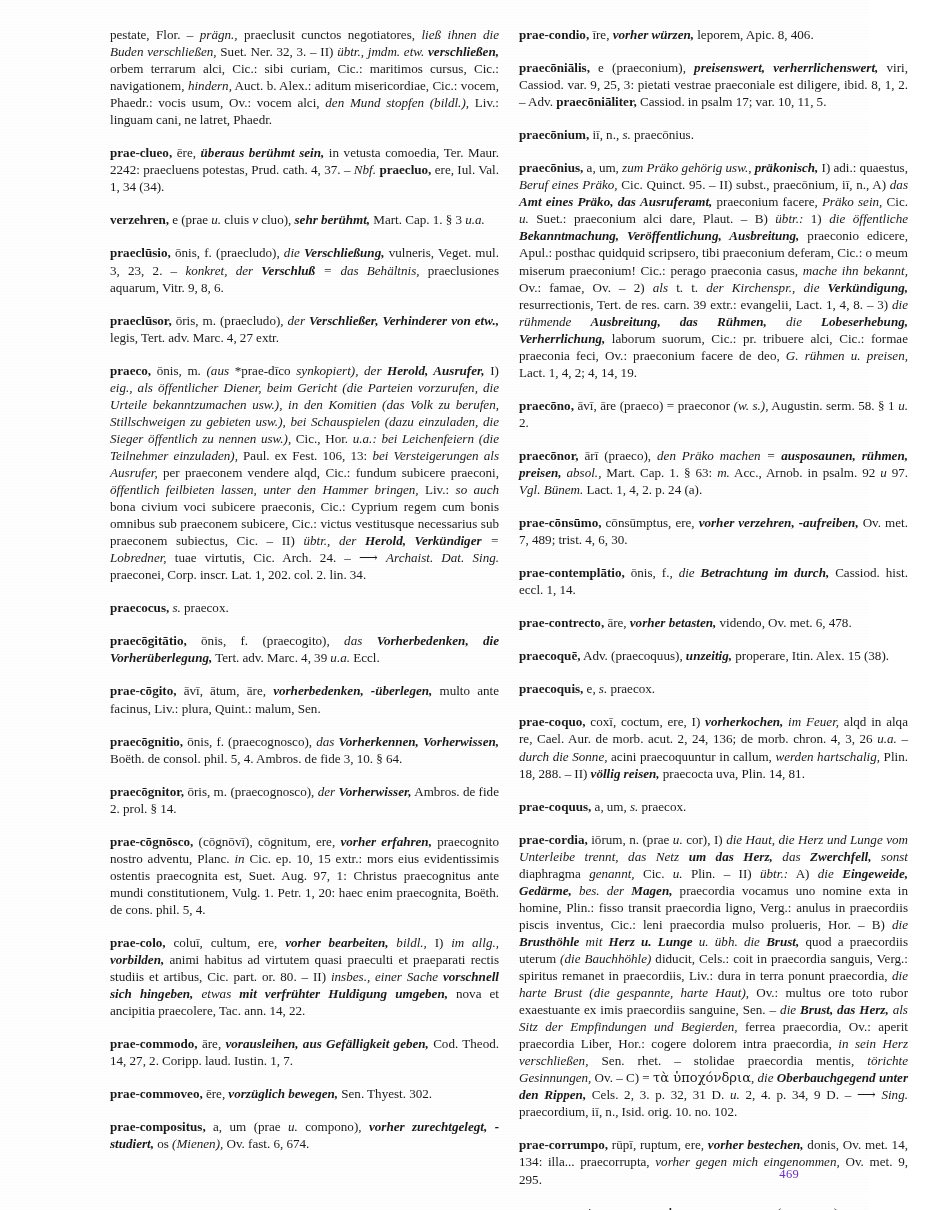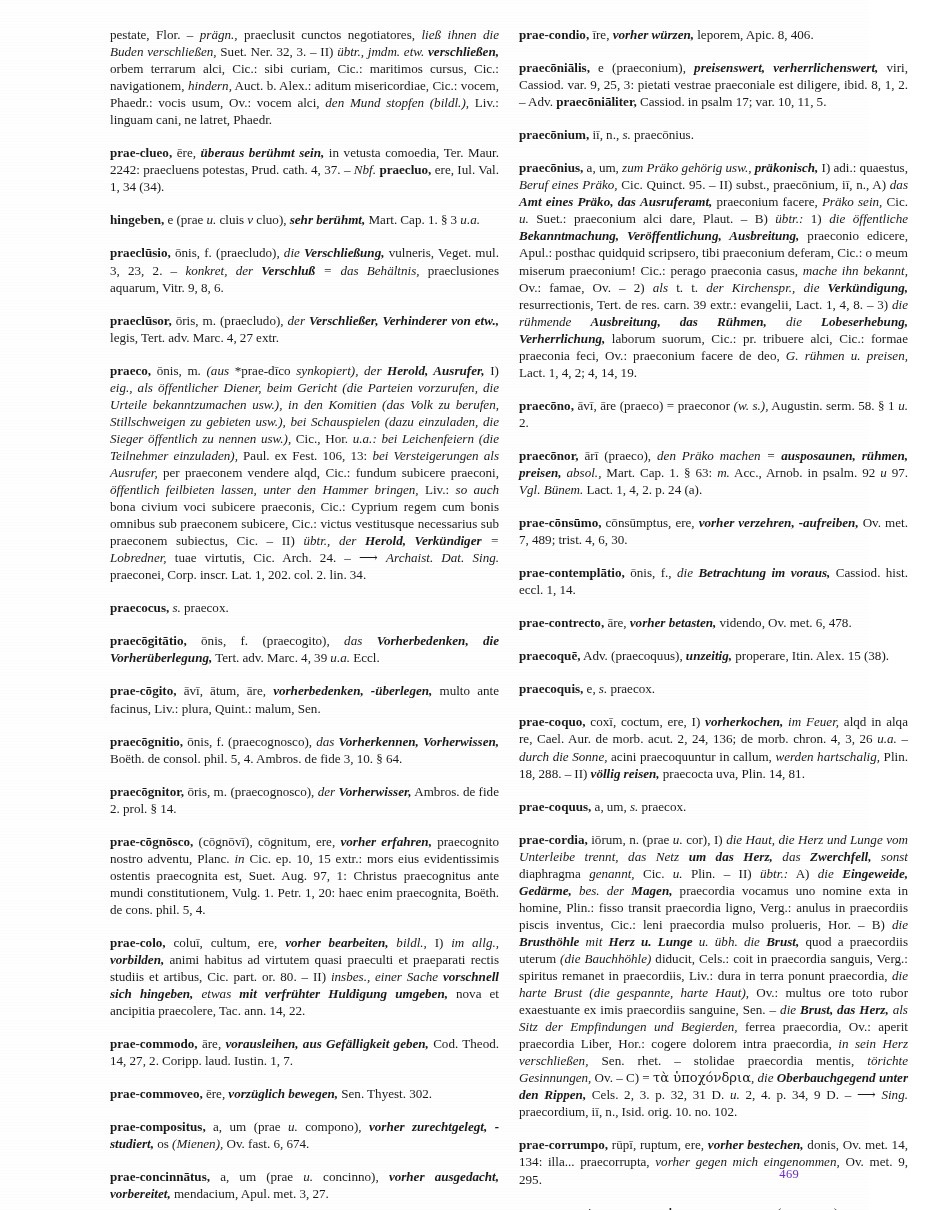--- a/index.html
+++ b/index.html
@@ -66,46 +66,45 @@
 </head>
 <body>
 
 <div class="page">
 
   <div class="columns">
 
     <div class="col" id="left-col">
         <p class="entry">pestate, Flor. – <i>prägn.,</i> praeclusit cunctos negotiatores, <i>ließ ihnen die Buden verschließen,</i> Suet. Ner. 32, 3. – II) <i>übtr., jmdm. etw.</i> <b><i>verschließen,</i></b> orbem terrarum alci, Cic.: sibi curiam, Cic.: maritimos cursus, Cic.: navigationem, <i>hindern,</i> Auct. b. Alex.: aditum misericordiae, Cic.: vocem, Phaedr.: vocis usum, Ov.: vocem alci, <i>den Mund stopfen (bildl.),</i> Liv.: linguam cani, ne latret, Phaedr.</p>
         <p class="entry"><b>prae-clueo,</b> ēre, <b><i>überaus berühmt sein,</i></b> in vetusta comoedia, Ter. Maur. 2242: praecluens potestas, Prud. cath. 4, 37. – <i>Nbf.</i> <b>praecluo,</b> ere, Iul. Val. 1, 34 (34).</p>
-        <p class="entry"><b>hingeben,</b> e (prae <i>u.</i> cluis <i>v</i> cluo), <b><i>sehr berühmt,</i></b> Mart. Cap. 1. § 3 <i>u.a.</i></p>
+        <p class="entry"><b>verzehren,</b> e (prae <i>u.</i> cluis <i>v</i> cluo), <b><i>sehr berühmt,</i></b> Mart. Cap. 1. § 3 <i>u.a.</i></p>
         <p class="entry"><b>praeclūsio,</b> ōnis, f. (praecludo), <i>die</i> <b><i>Verschließung,</i></b> vulneris, Veget. mul. 3, 23, 2. – <i>konkret, der</i> <b><i>Verschluß</i></b> <i>= das Behältnis,</i> praeclusiones aquarum, Vitr. 9, 8, 6.</p>
         <p class="entry"><b>praeclūsor,</b> ōris, m. (praecludo), <i>der</i> <b><i>Verschließer, Verhinderer von etw.,</i></b> legis, Tert. adv. Marc. 4, 27 extr.</p>
         <p class="entry"><b>praeco,</b> ōnis, m. <i>(aus</i> *prae-dīco <i>synkopiert), der</i> <b><i>Herold, Ausrufer,</i></b> I) <i>eig., als öffentlicher Diener, beim Gericht (die Parteien vorzurufen, die Urteile bekanntzumachen usw.), in den Komitien (das Volk zu berufen, Stillschweigen zu gebieten usw.), bei Schauspielen (dazu einzuladen, die Sieger öffentlich zu nennen usw.),</i> Cic., Hor. <i>u.a.: bei Leichenfeiern (die Teilnehmer einzuladen),</i> Paul. ex Fest. 106, 13: <i>bei Versteigerungen als Ausrufer,</i> per praeconem vendere alqd, Cic.: fundum subicere praeconi, <i>öffentlich feilbieten lassen, unter den Hammer bringen,</i> Liv.: <i>so auch</i> bona civium voci subicere praeconis, Cic.: Cyprium regem cum bonis omnibus sub praeconem subicere, Cic.: victus vestitusque necessarius sub praeconem subiectus, Cic. – II) <i>übtr., der</i> <b><i>Herold, Verkündiger</i></b> <i>= Lobredner,</i> tuae virtutis, Cic. Arch. 24. – ⟶ <i>Archaist. Dat. Sing.</i> praeconei, Corp. inscr. Lat. 1, 202. col. 2. lin. 34.</p>
         <p class="entry"><b>praecocus,</b> <i>s.</i> praecox.</p>
         <p class="entry"><b>praecōgitātio,</b> ōnis, f. (praecogito), <i>das</i> <b><i>Vorherbedenken, die Vorherüberlegung,</i></b> Tert. adv. Marc. 4, 39 <i>u.a.</i> Eccl.</p>
         <p class="entry"><b>prae-cōgito,</b> āvī, ātum, āre, <b><i>vorherbedenken, -überlegen,</i></b> multo ante facinus, Liv.: plura, Quint.: malum, Sen.</p>
         <p class="entry"><b>praecōgnitio,</b> ōnis, f. (praecognosco), <i>das</i> <b><i>Vorherkennen, Vorherwissen,</i></b> Boëth. de consol. phil. 5, 4. Ambros. de fide 3, 10. § 64.</p>
         <p class="entry"><b>praecōgnitor,</b> ōris, m. (praecognosco), <i>der</i> <b><i>Vorherwisser,</i></b> Ambros. de fide 2. prol. § 14.</p>
         <p class="entry"><b>prae-cōgnōsco,</b> (cōgnōvī), cōgnitum, ere, <b><i>vorher erfahren,</i></b> praecognito nostro adventu, Planc. <i>in</i> Cic. ep. 10, 15 extr.: mors eius evidentissimis ostentis praecognita est, Suet. Aug. 97, 1: Christus praecognitus ante mundi constitutionem, Vulg. 1. Petr. 1, 20: haec enim praecognita, Boëth. de cons. phil. 5, 4.</p>
         <p class="entry"><b>prae-colo,</b> coluī, cultum, ere, <b><i>vorher bearbeiten,</i></b> <i>bildl.,</i> I) <i>im allg.,</i> <b><i>vorbilden,</i></b> animi habitus ad virtutem quasi praeculti et praeparati rectis studiis et artibus, Cic. part. or. 80. – II) <i>insbes., einer Sache</i> <b><i>vorschnell sich hingeben,</i></b> <i>etwas</i> <b><i>mit verfrühter Huldigung umgeben,</i></b> nova et ancipitia praecolere, Tac. ann. 14, 22.</p>
         <p class="entry"><b>prae-commodo,</b> āre, <b><i>vorausleihen, aus Gefälligkeit geben,</i></b> Cod. Theod. 14, 27, 2. Coripp. laud. Iustin. 1, 7.</p>
         <p class="entry"><b>prae-commoveo,</b> ēre, <b><i>vorzüglich bewegen,</i></b> Sen. Thyest. 302.</p>
         <p class="entry"><b>prae-compositus,</b> a, um (prae <i>u.</i> compono), <b><i>vorher zurechtgelegt, -studiert,</i></b> os <i>(Mienen),</i> Ov. fast. 6, 674.</p>
-        <p class="entry"><b>prae-concinnātus,</b> a, um (prae <i>u.</i> concinno), <b><i>vorher ausgedacht, vorbereitet,</i></b> mendacium, Apul. met. 3, 27.</p>
       </div>
 
     <div class="col" id="right-col">
         <p class="entry"><b>prae-condio,</b> īre, <b><i>vorher würzen,</i></b> leporem, Apic. 8, 406.</p>
         <p class="entry"><b>praecōniālis,</b> e (praeconium), <b><i>preisenswert, verherrlichenswert,</i></b> viri, Cassiod. var. 9, 25, 3: pietati vestrae praeconiale est diligere, ibid. 8, 1, 2. – Adv. <b>praecōniāliter,</b> Cassiod. in psalm 17; var. 10, 11, 5.</p>
         <p class="entry"><b>praecōnium,</b> iī, n., <i>s.</i> praecōnius.</p>
         <p class="entry"><b>praecōnius,</b> a, um, <i>zum Präko gehörig usw.,</i> <b><i>präkonisch,</i></b> I) adi.: quaestus, <i>Beruf eines Präko,</i> Cic. Quinct. 95. – II) subst., praecōnium, iī, n., A) <i>das</i> <b><i>Amt eines Präko, das</i></b> <b><i>Ausruferamt,</i></b> praeconium facere, <i>Präko sein,</i> Cic. <i>u.</i> Suet.: praeconium alci dare, Plaut. – B) <i>übtr.:</i> 1) <i>die öffentliche</i> <b><i>Bekanntmachung, Veröffentlichung, Ausbreitung,</i></b> praeconio edicere, Apul.: posthac quidquid scripsero, tibi praeconium deferam, Cic.: o meum miserum praeconium! Cic.: perago praeconia casus, <i>mache ihn bekannt,</i> Ov.: famae, Ov. – 2) <i>als</i> t. t. <i>der Kirchenspr., die</i> <b><i>Verkündigung,</i></b> resurrectionis, Tert. de res. carn. 39 extr.: evangelii, Lact. 1, 4, 8. – 3) <i>die rühmende</i> <b><i>Ausbreitung, das</i></b> <b><i>Rühmen,</i></b> <i>die</i> <b><i>Lobeserhebung, Verherrlichung,</i></b> laborum suorum, Cic.: pr. tribuere alci, Cic.: formae praeconia feci, Ov.: praeconium facere de deo, <i>G. rühmen u. preisen,</i> Lact. 1, 4, 2; 4, 14, 19.</p>
         <p class="entry"><b>praecōno,</b> āvī, āre (praeco) = praeconor <i>(w. s.),</i> Augustin. serm. 58. § 1 <i>u.</i> 2.</p>
         <p class="entry"><b>praecōnor,</b> ārī (praeco), <i>den Präko machen =</i> <b><i>ausposaunen, rühmen, preisen,</i></b> <i>absol.,</i> Mart. Cap. 1. § 63: <i>m.</i> Acc., Arnob. in psalm. 92 <i>u</i> 97. <i>Vgl. Bünem.</i> Lact. 1, 4, 2. p. 24 (a).</p>
         <p class="entry"><b>prae-cōnsūmo,</b> cōnsūmptus, ere, <b><i>vorher verzehren, -aufreiben,</i></b> Ov. met. 7, 489; trist. 4, 6, 30.</p>
-        <p class="entry"><b>prae-contemplātio,</b> ōnis, f., <i>die</i> <b><i>Betrachtung im voraus,</i></b> Cassiod. hist. eccl. 1, 14.</p>
+        <p class="entry"><b>prae-contemplātio,</b> ōnis, f., <i>die</i> <b><i>Betrachtung im durch,</i></b> Cassiod. hist. eccl. 1, 14.</p>
         <p class="entry"><b>prae-contrecto,</b> āre, <b><i>vorher betasten,</i></b> videndo, Ov. met. 6, 478.</p>
         <p class="entry"><b>praecoquē,</b> Adv. (praecoquus), <b><i>unzeitig,</i></b> properare, Itin. Alex. 15 (38).</p>
         <p class="entry"><b>praecoquis,</b> e, <i>s.</i> praecox.</p>
         <p class="entry"><b>prae-coquo,</b> coxī, coctum, ere, I) <b><i>vorherkochen,</i></b> <i>im Feuer,</i> alqd in alqa re, Cael. Aur. de morb. acut. 2, 24, 136; de morb. chron. 4, 3, 26 <i>u.a.</i> – <i>durch die Sonne,</i> acini praecoquuntur in callum, <i>werden hartschalig,</i> Plin. 18, 288. – II) <b><i>völlig reisen,</i></b> praecocta uva, Plin. 14, 81.</p>
         <p class="entry"><b>prae-coquus,</b> a, um, <i>s.</i> praecox.</p>
         <p class="entry"><b>prae-cordia,</b> iōrum, n. (prae <i>u.</i> cor), I) <i>die Haut, die Herz und Lunge vom Unterleibe trennt, das Netz</i> <b><i>um das Herz,</i></b> <i>das</i> <b><i>Zwerchfell,</i></b> <i>sonst</i> diaphragma <i>genannt,</i> Cic. <i>u.</i> Plin. – II) <i>übtr.:</i> A) <i>die</i> <b><i>Eingeweide, Gedärme,</i></b> <i>bes. der</i> <b><i>Magen,</i></b> praecordia vocamus uno nomine exta in homine, Plin.: fisso transit praecordia ligno, Verg.: anulus in praecordiis piscis inventus, Cic.: leni praecordia mulso prolueris, Hor. – B) <i>die</i> <b><i>Brusthöhle</i></b> <i>mit</i> <b><i>Herz u.</i></b> <b><i>Lunge</i></b> <i>u. übh. die</i> <b><i>Brust,</i></b> quod a praecordiis uterum <i>(die Bauchhöhle)</i> diducit, Cels.: coit in praecordia sanguis, Verg.: spiritus remanet in praecordiis, Liv.: dura in terra ponunt praecordia, <i>die harte Brust (die gespannte, harte Haut),</i> Ov.: multus ore toto rubor exaestuante ex imis praecordiis sanguine, Sen. – <i>die</i> <b><i>Brust, das</i></b> <b><i>Herz,</i></b> <i>als Sitz der Empfindungen und Begierden,</i> ferrea praecordia, Ov.: aperit praecordia Liber, Hor.: cogere dolorem intra praecordia, <i>in sein Herz verschließen,</i> Sen. rhet. – stolidae praecordia mentis, <i>törichte Gesinnungen,</i> Ov. – C) = <span class="greek">τὰ ὑποχόνδρια</span>, <i>die</i> <b><i>Oberbauchgegend unter den Rippen,</i></b> Cels. 2, 3. p. 32, 31 D. <i>u.</i> 2, 4. p. 34, 9 D. – ⟶ <i>Sing.</i> praecordium, iī, n., Isid. orig. 10. no. 102.</p>
         <p class="entry"><b>prae-corrumpo,</b> rūpī, ruptum, ere, <b><i>vorher bestechen,</i></b> donis, Ov. met. 14, 134: illa... praecorrupta, <i>vorher gegen mich eingenommen,</i> Ov. met. 9, 295.</p>
         <p class="entry"><b>praecox,</b> cocis, <i>u.</i> <b>praecoquis,</b> e, <i>u.</i> <b>praecoquus</b> (praecocus),</p>
       </div>
 

